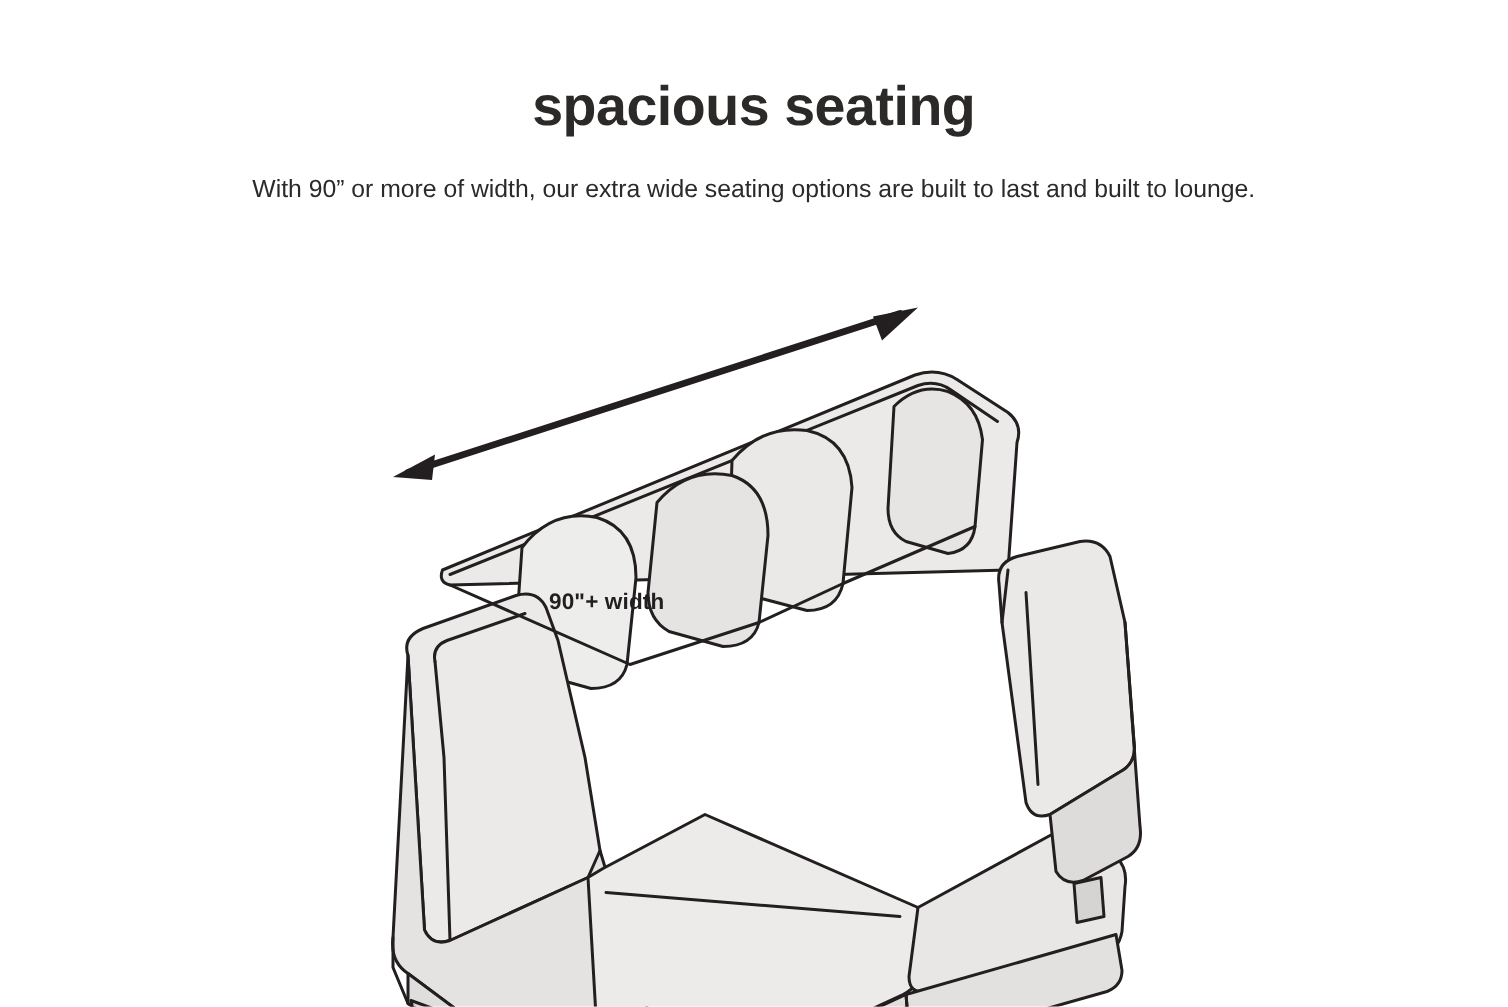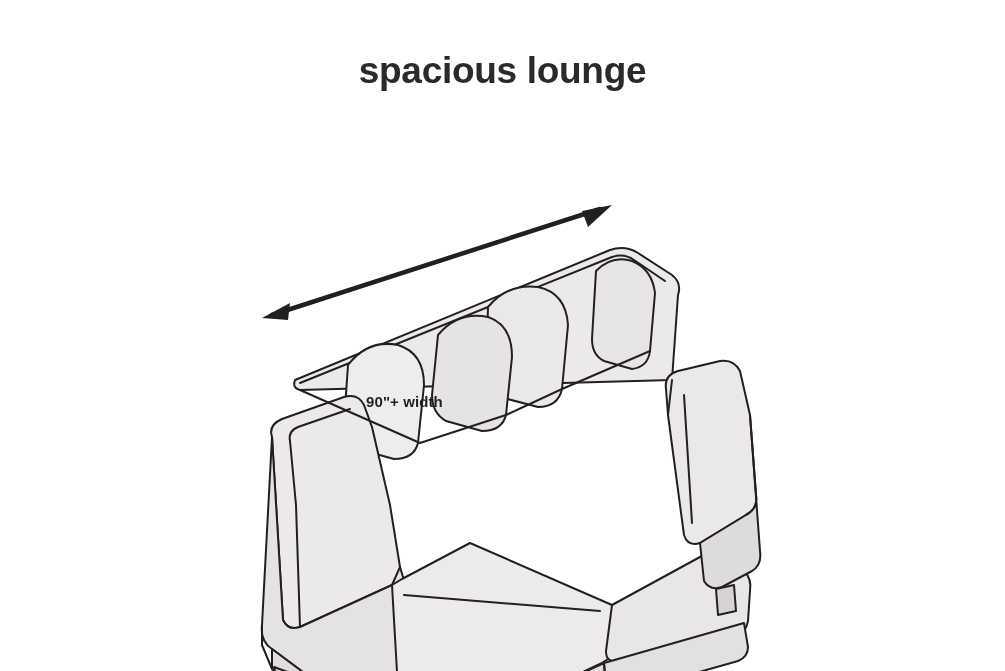--- a/index.html
+++ b/index.html
@@ -63,23 +63,24 @@
     font-weight: bold;
     color: #231f20;
     letter-spacing: 0.1px;
   }
 </style>
 </head>
 <body>
 
 <div class="page">
 
-  <div class="headline">spacious lounge</div>
+  <div class="headline">spacious seating</div>
 
   <div class="subcopy">
+    <span class="line">With 90” or more of width, our extra wide seating options are built to last and built to lounge.</span>
   </div>
 
   <div class="illustration">
     <svg width="1005" height="496" viewBox="0 0 1005 496" xmlns="http://www.w3.org/2000/svg">
 
       <g>
         <line x1="272" y1="140" x2="600" y2="34" stroke="#231f20" stroke-width="4.5" stroke-linecap="round"></line>
         <polygon points="262,143 290,128 288,145" fill="#231f20"></polygon>
         <polygon points="612,30 582,36 588,52" fill="#231f20"></polygon>
       </g>

